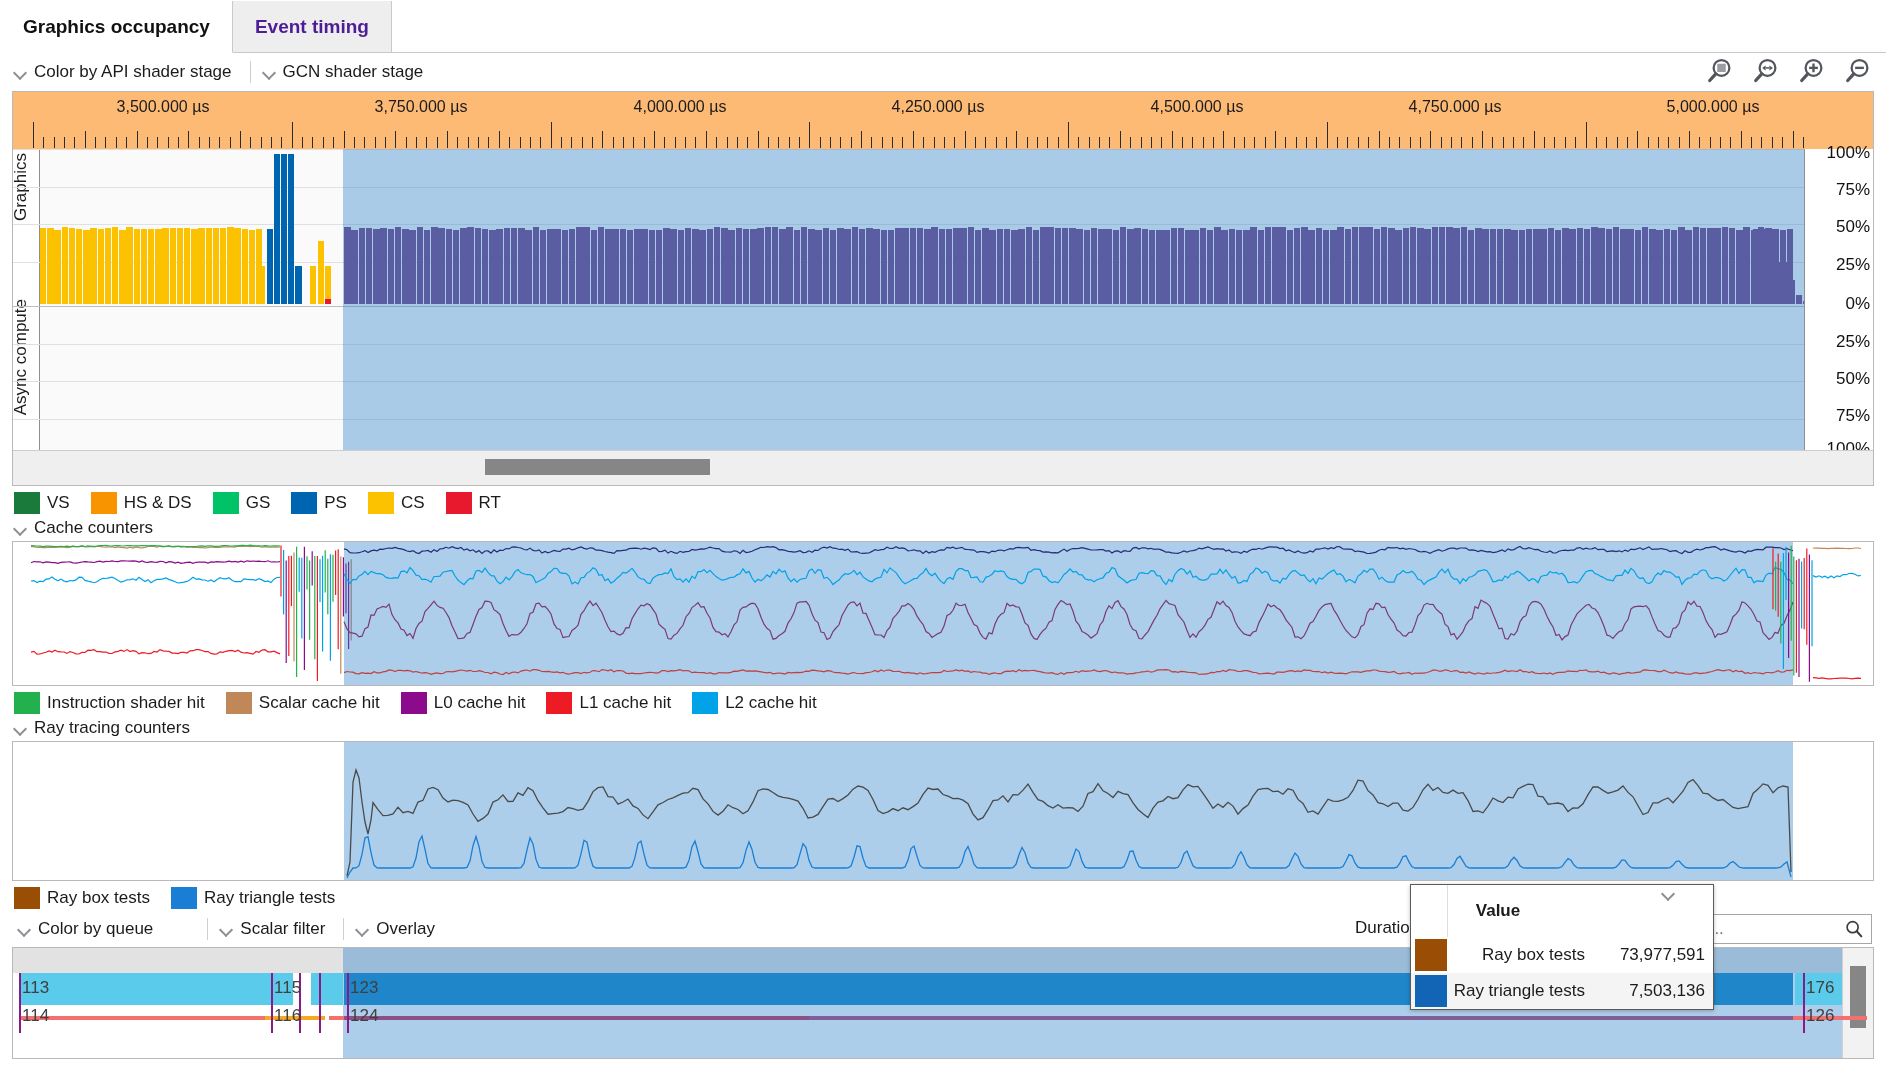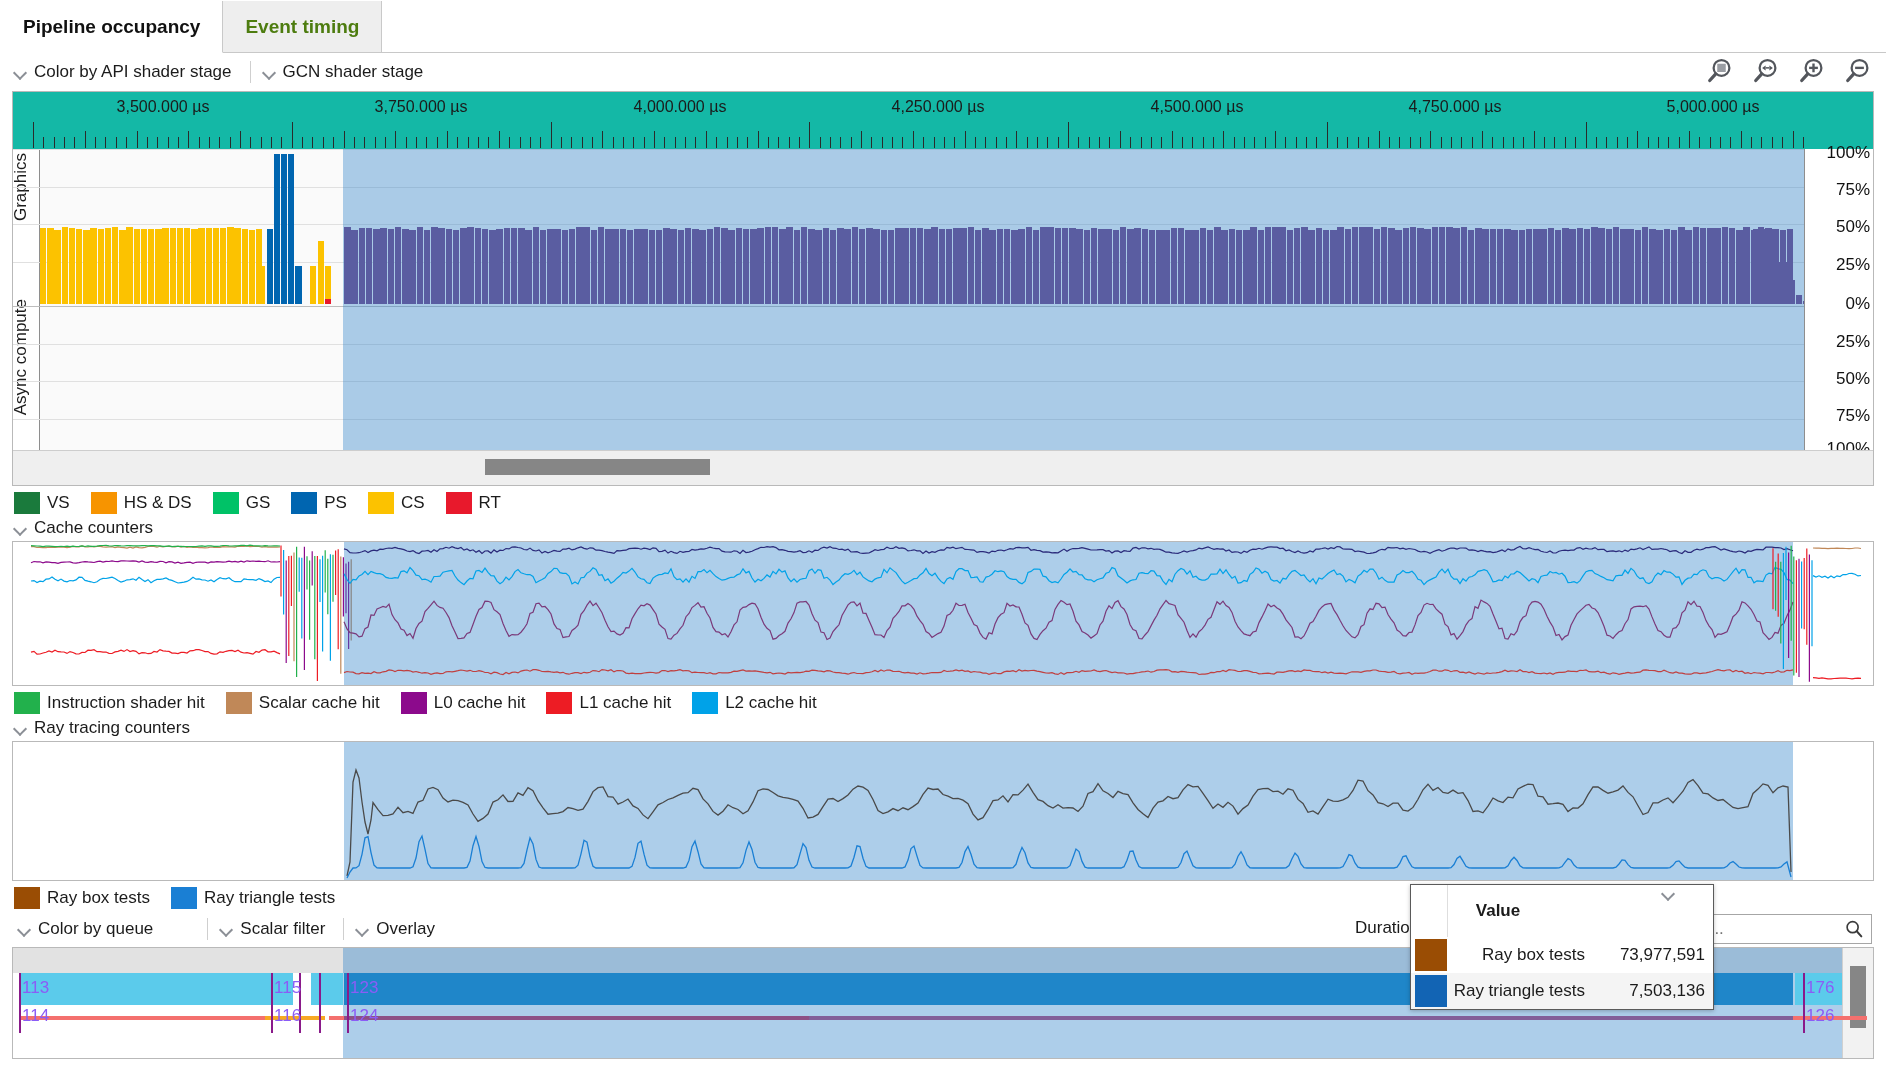--- a/index.html
+++ b/index.html
@@ -14,21 +14,21 @@
     position:relative;
   }
   .tabbar{
     display:flex;align-items:flex-end;height:52px;
     border-bottom:1px solid #c8c8c8;background:#ffffff;
   }
   .tab{
     height:51px;display:flex;align-items:center;justify-content:center;
     padding:0 22px;font-weight:bold;font-size:19px;
     border-right:1px solid #c9c9c9;
-    background:#eeeeee;color:#4d7c0f;cursor:pointer;
+    background:#eeeeee;color:#4c1d95;cursor:pointer;
     box-sizing:border-box;
   }
   .tab:first-child{border-left:1px solid #ffffff;}
   .tab.active{
     background:#ffffff;color:#111;border-bottom:1px solid #ffffff;
     margin-bottom:-1px;height:52px;
   }
   .tab.disabled{color:#9a9a9a;cursor:default;}
 
   .optionbar{
@@ -51,21 +51,21 @@
   .vsep{width:1px;height:22px;background:#cfcfcf;margin:0 8px;}
   .toolicons{position:absolute;right:14px;top:2px;display:flex;gap:16px;}
   .toolicon{width:30px;height:32px;cursor:pointer;display:block;}
 
   
   .panel{position:relative;box-sizing:border-box;}
   #occupancy-panel{
     margin:0 12px;border:1px solid #b9b9b9;background:#fafafa;
     height:395px;position:relative;overflow:hidden;
   }
-  .ruler{position:absolute;left:0;top:0;right:0;height:57px;background:#14b8a6;}
+  .ruler{position:absolute;left:0;top:0;right:0;height:57px;background:#fdba74;}
   .ruler .lbl{position:absolute;top:6px;font-size:16px;color:#1b1b1b;transform:translateX(-50%);white-space:nowrap;}
   .ticks{position:absolute;left:0;right:0;top:28px;height:28px;}
   .tick{position:absolute;bottom:0;width:1px;background:#2b2b2b;}
   .plotarea{position:absolute;left:0;right:0;top:57px;bottom:35px;}
   .gridline{position:absolute;left:0;right:0;height:1px;background:#e0e0e0;}
   .midline{position:absolute;left:0;right:0;height:1px;background:#bdbdbd;}
   .bar{position:absolute;bottom:0;}
   .selov{position:absolute;top:0;bottom:0;background:rgba(40,125,200,0.38);pointer-events:none;}
   .sel-ruler{position:absolute;top:0;height:57px;background:#7fb5e6;}
   .axis-left{
@@ -110,21 +110,21 @@
   .searchbox input{
     border:0;outline:0;flex:1;font-family:"Liberation Sans",sans-serif;font-size:17px;color:#6e6e6e;
     background:transparent;
   }
   #event-panel{
     margin:0 12px;border:1px solid #b9b9b9;background:#ffffff;height:112px;position:relative;overflow:hidden;
   }
   .evt-head{position:absolute;left:0;right:0;top:0;height:25px;background:#e2e2e2;}
   .evt-row{position:absolute;left:0;right:0;}
   .evt-block{position:absolute;top:0;bottom:0;}
-  .evt-num{position:absolute;font-size:17px;color:#8b5cf6;z-index:6;}
+  .evt-num{position:absolute;font-size:17px;color:#404040;z-index:6;}
   .evt-marker{position:absolute;width:2px;background:#8a1a8a;z-index:5;}
   .evt-line{position:absolute;height:4px;z-index:4;}
   .vscroll{position:absolute;right:0;top:0;bottom:0;width:30px;background:#f2f2f2;border-left:1px solid #d0d0d0;}
   .vthumb{position:absolute;left:7px;top:18px;width:16px;height:62px;background:#868686;}
 
   
   #rt-tooltip{
     position:absolute;left:1410px;top:884px;width:302px;
     background:#ffffff;border:1px solid #5a5a5a;z-index:50;
     font-size:17px;box-shadow:0 1px 4px rgba(0,0,0,.25);
@@ -138,21 +138,21 @@
   .tip-row.alt{background:#f4f4f4;}
   .tip-row .sw{width:32px;height:32px;margin-left:4px;}
   .tip-row .nm{flex:1;text-align:right;padding-right:8px;}
   .tip-row .vl{width:112px;text-align:right;padding-right:8px;}
 </style>
 </head>
 <body>
 
 <div class="tabbar">
   <div class="tab active">
-      <span>Pipeline occupancy</span>
+      <span>Graphics occupancy</span>
     </div>
   <div class="tab">
       <span>Event timing</span>
     </div>
 </div>
 
 <div class="optionbar">
   <div class="dropdown">
     <span class="chev"></span>
     <span>Color by API shader stage</span>

